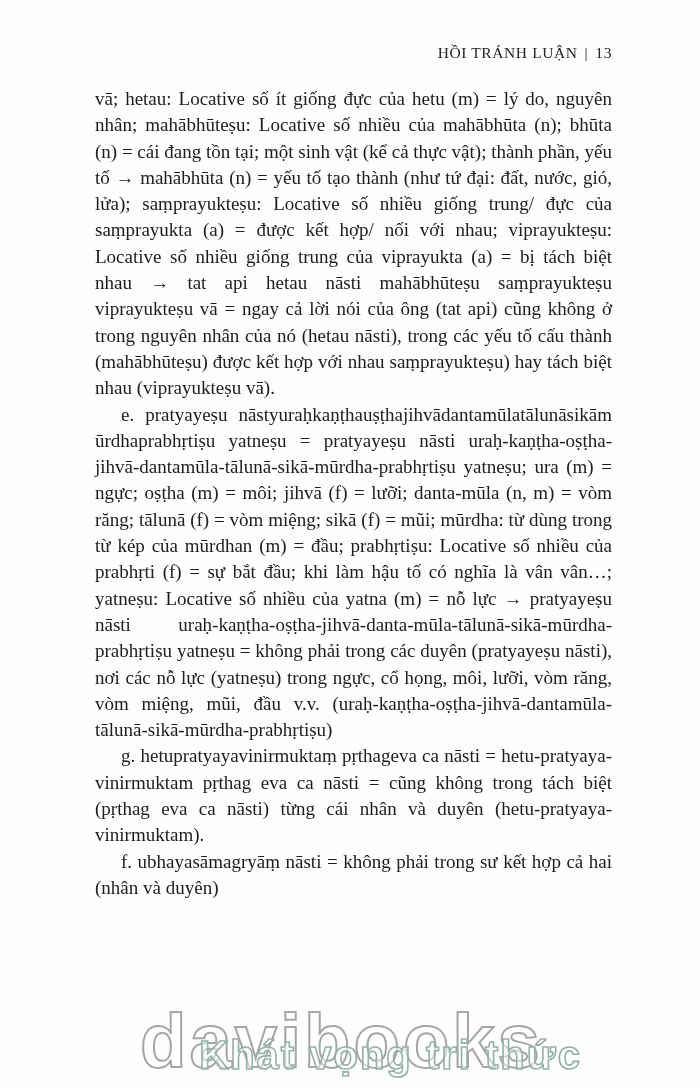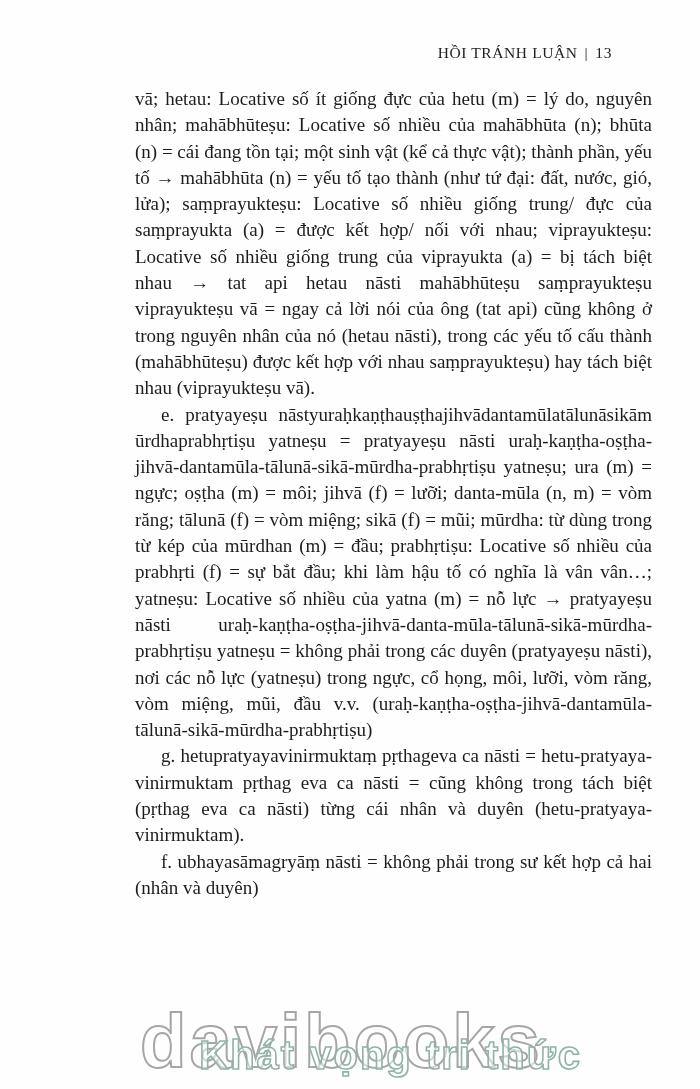--- a/index.html
+++ b/index.html
@@ -35,21 +35,20 @@
   }
   .body-text {
     position: absolute;
     top: 86px;
     left: 95px;
     width: 517px;
     font-size: 19px;
     line-height: 26.3px;
     text-align: justify;
     color: #1c1c1c;
-    margin-left: 40px;
   }
   .body-text p {
     margin: 0;
     padding: 0;
   }
   .body-text p.indent {
     text-indent: 26px;
   }
   .watermark {
     position: absolute;

